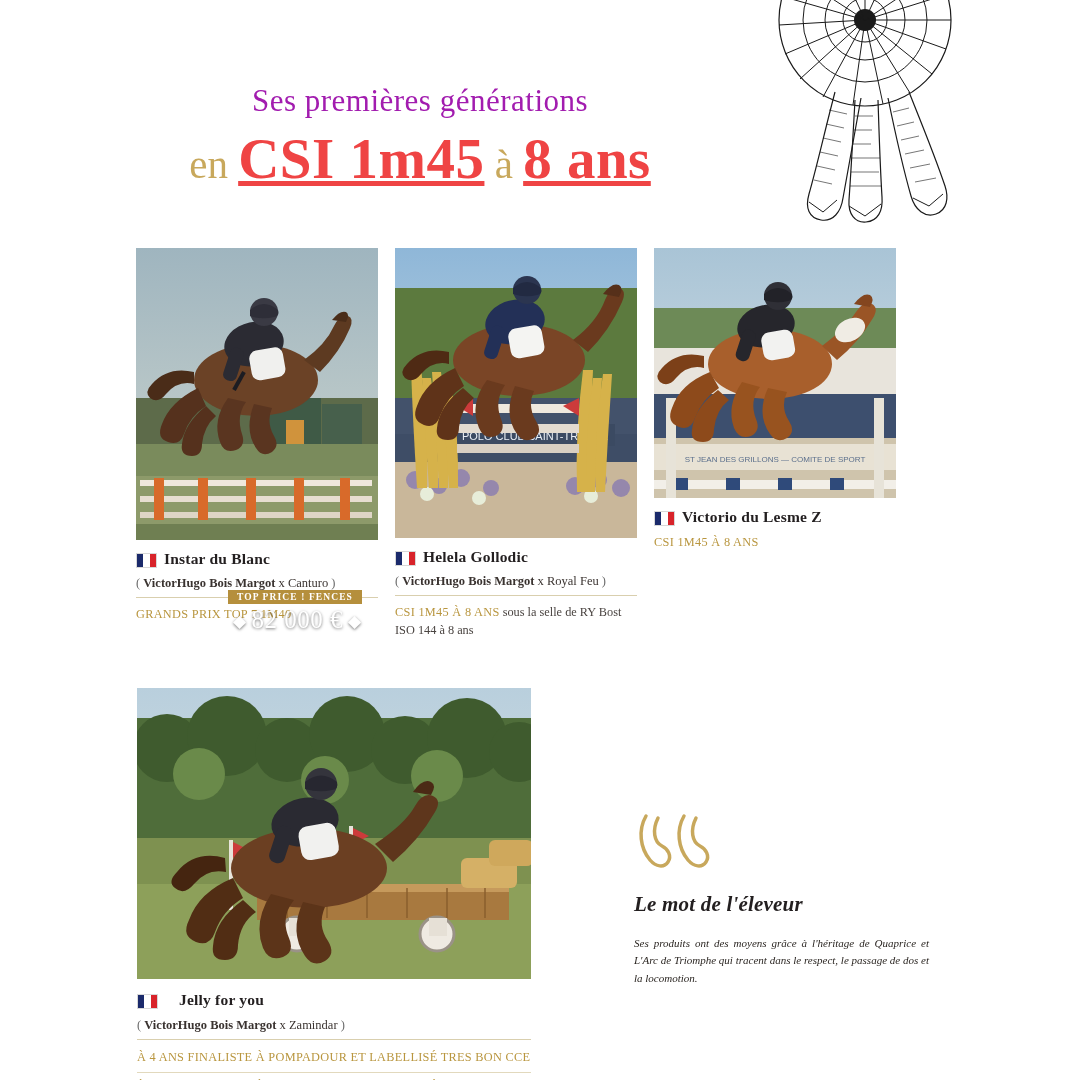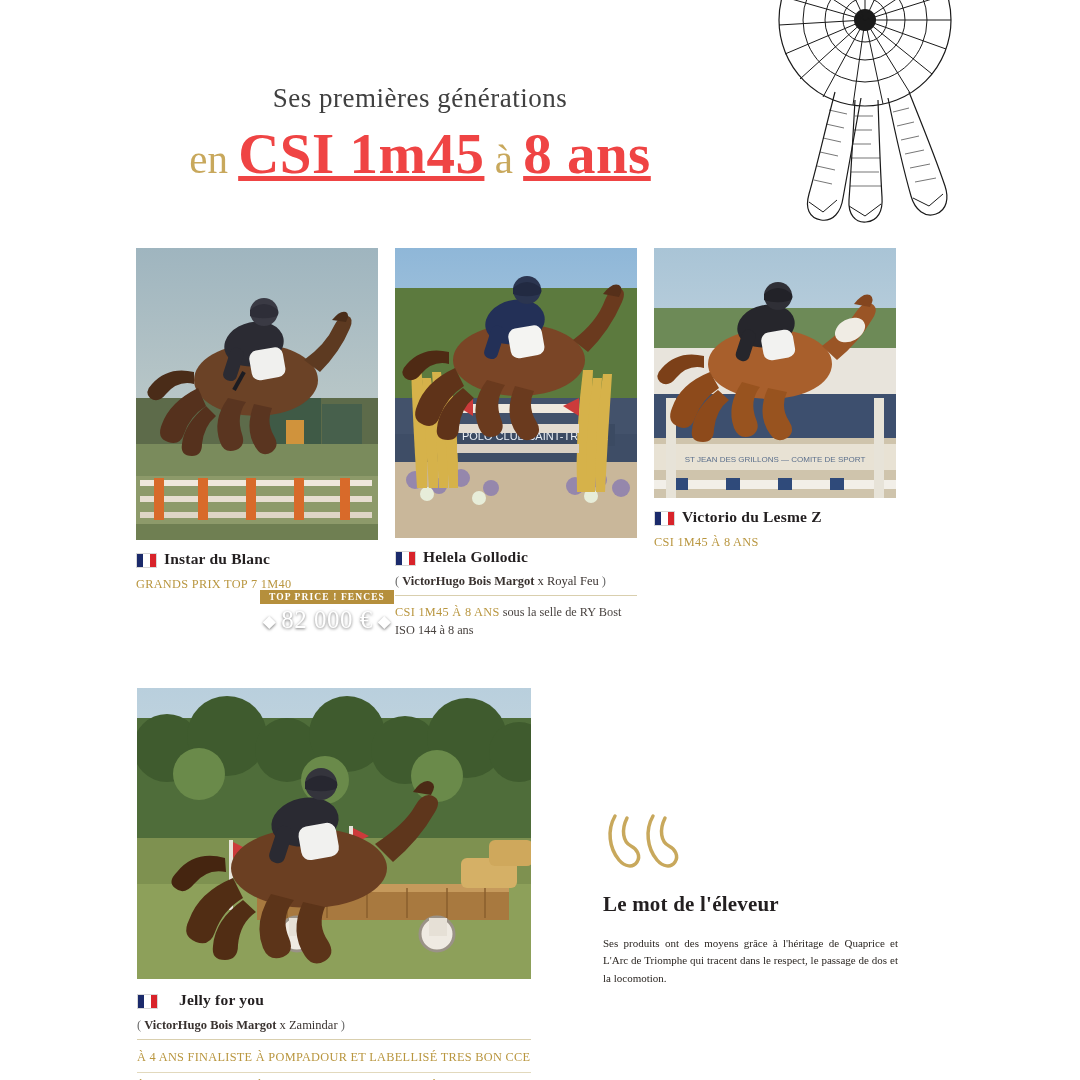--- a/index.html
+++ b/index.html
@@ -29,22 +29,22 @@
   
   .title-block {
     position: absolute;
     top: 82px;
     left: 0;
     width: 840px;
     text-align: center;
   }
   .title-line1 {
     font-family: "Liberation Serif", serif;
-    font-size: 27px;
-    color: #404040;
+    font-size: 31px;
+    color: #a21caf;
     letter-spacing: 0.5px;
     line-height: 1.2;
   }
   .title-line2 {
     font-family: "Liberation Serif", serif;
     font-size: 41px;
     color: #c8a85c;
     line-height: 1.25;
     margin-top: 4px;
   }
@@ -115,24 +115,24 @@
   }
   .results .caps {
     font-variant: small-caps;
     letter-spacing: 0.3px;
   }
   .results .muted { color: #4a4441; }
 
   
   .price-badge {
     position: absolute;
-    left: 116px;
+    left: 92px;
     bottom: 6px;
     width: 150px;
-    text-align: center;
+    text-align: left;
     color: #ffffff;
   }
   .price-badge .ribbon {
     display: inline-block;
     background: #b58f3c;
     color: #fff;
     font-size: 9.5px;
     letter-spacing: 1.1px;
     padding: 2px 9px 2px 9px;
     font-variant: small-caps;
@@ -176,22 +176,23 @@
     margin-bottom: 5px;
     font-variant: small-caps;
     letter-spacing: 0.3px;
   }
   .results .line:last-child { border-bottom: 1px solid #e2d9bd; }
 
   
   .breeder {
     position: absolute;
     top: 808px;
-    left: 603px;
+    left: 634px;
     width: 295px;
+    font-style: italic;
   }
   .quote-mark {
     width: 90px;
     height: 66px;
     margin-bottom: 14px;
   }
   .breeder h3 {
     margin: 0 0 18px 0;
     font-size: 21px;
     font-weight: bold;
@@ -331,20 +332,23 @@
       </svg>
     </div>
     <div class="price-badge">
       <div class="ribbon">TOP PRICE ! FENCES</div>
       <div class="amount"><span class="dot">◆</span><span>82 000 €</span><span class="dot">◆</span></div>
     </div>
     <div class="card-name">
       <span class="flag"></span>
       <span>Instar du Blanc</span>
     </div>
+    <div class="pedigree">
+      <span class="paren">( </span><span class="sire">VictorHugo Bois Margot</span><span> x </span><span>Canturo</span><span class="paren"> )</span>
+    </div>
     <div class="results">
       <span class="caps">GRANDS PRIX TOP 7 1M40</span>
     </div>
   </div>
 
   <div class="card">
     <div class="photo p2">
       <svg viewBox="0 0 242 290" width="242" height="290" preserveAspectRatio="none" xmlns="http://www.w3.org/2000/svg">
         <defs>
           <linearGradient id="sky2" x1="0" y1="0" x2="0" y2="1">

